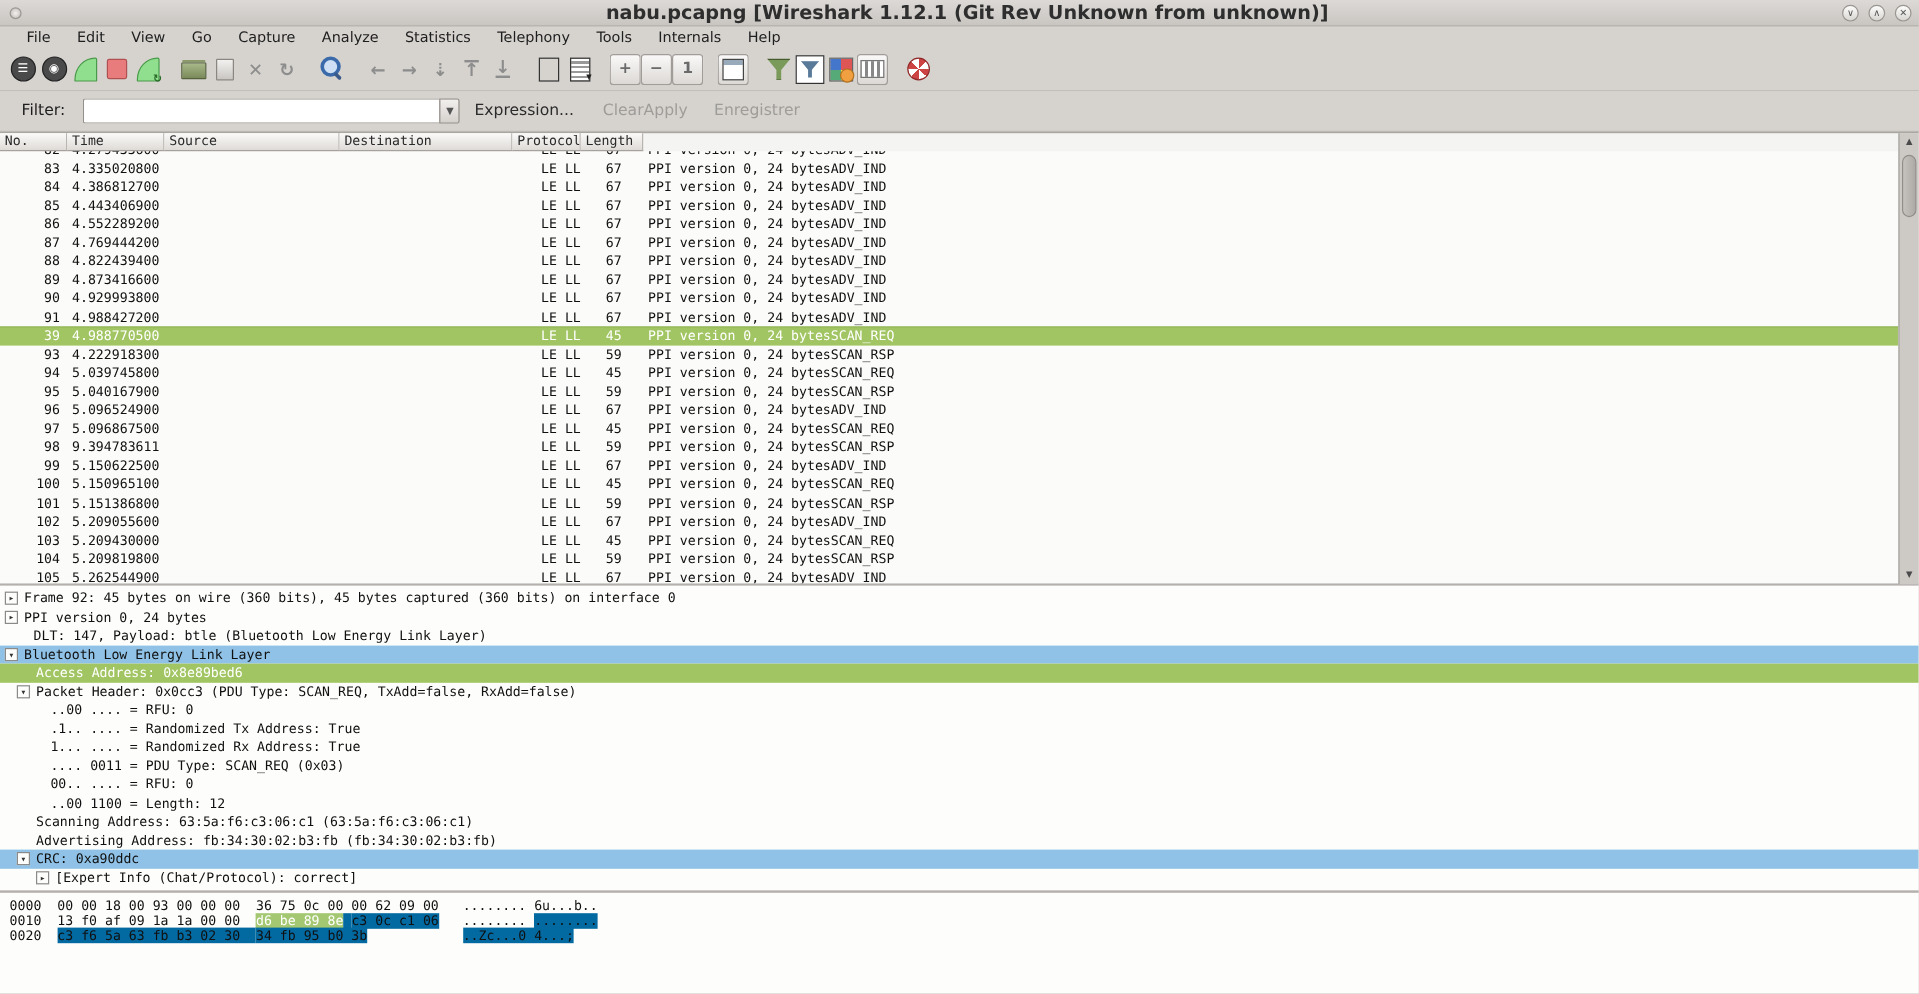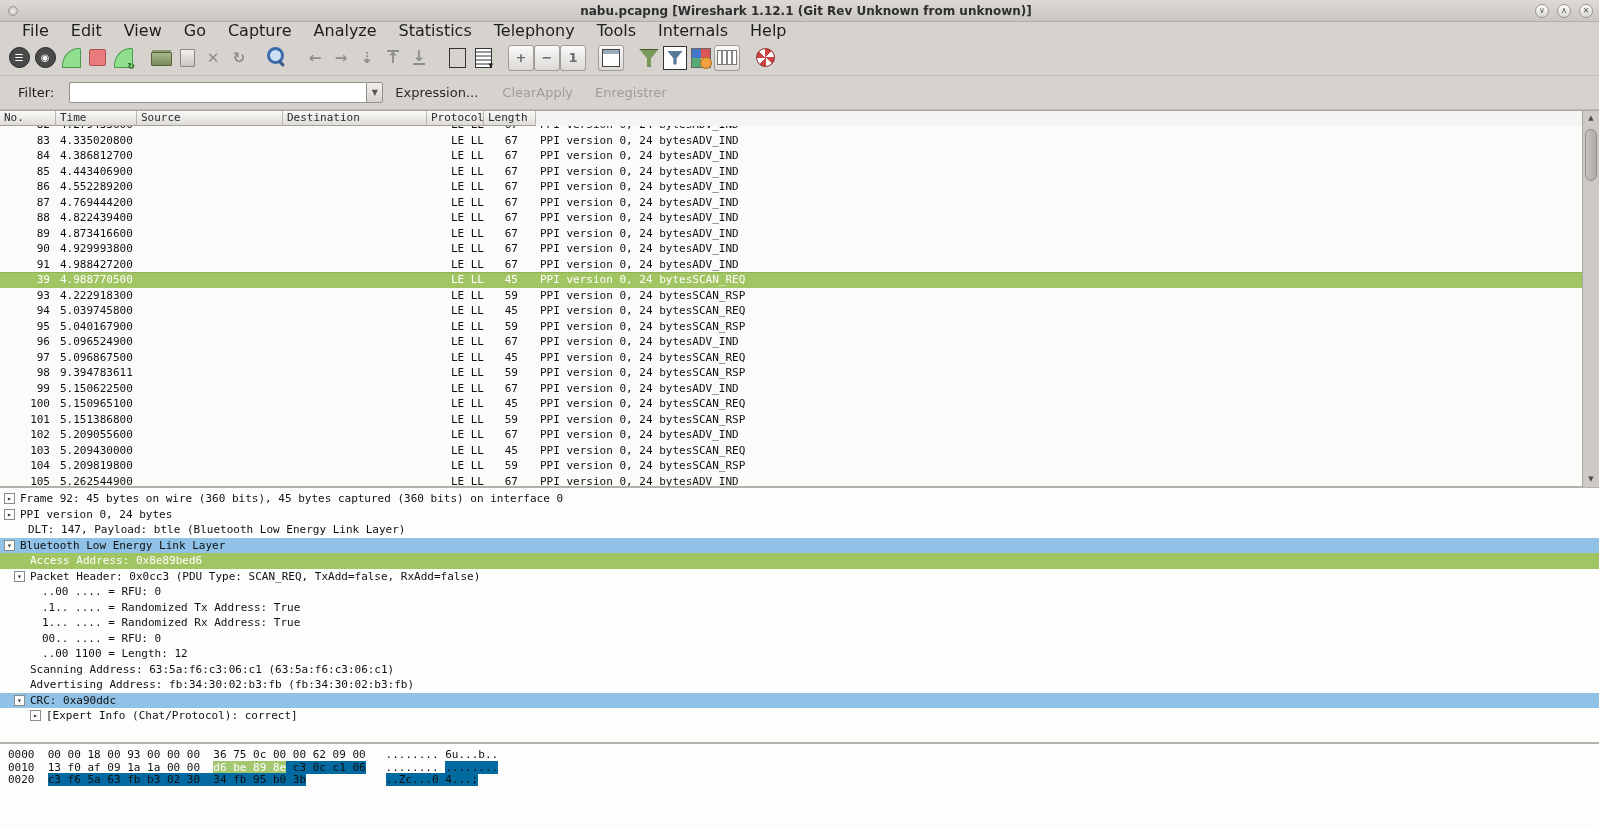--- a/index.html
+++ b/index.html
@@ -2,30 +2,30 @@
 <html><head>
 <meta charset="utf-8">
 <style>
   * { margin:0; padding:0; box-sizing:border-box; }
   html,body { width:1599px; height:828px; overflow:hidden; }
   body { font-family:"DejaVu Sans", sans-serif; background:#d6d3cf; color:#1a1a1a; position:relative; }
 
   
   .titlebar { height:22px; background:linear-gradient(#dcd9d6,#c9c6c2); border-bottom:1px solid #b2aeaa;
               position:relative; display:flex; align-items:center; justify-content:center; }
-  .title { font-size:12px; font-weight:bold; color:#2e2e2e;margin-left:13px; }
+  .title { font-size:16px; font-weight:bold; color:#2e2e2e;margin-left:13px; }
   .tb-left-dot { position:absolute; left:8px; top:6px; width:10px; height:10px; border-radius:50%;
                  background:radial-gradient(#f4f2f0,#b9b5b1); border:1px solid #9a9692; }
   .winbtns { position:absolute; right:6px; top:4px; display:flex; gap:8px; }
   .winbtn { width:14px; height:14px; border-radius:50%; border:1px solid #9a9691;
             background:linear-gradient(#fdfdfc,#d9d6d2); font-size:8px; line-height:12px; text-align:center; color:#555; }
 
   
   .menubar { height:18px; display:flex; align-items:center; padding-left:11px; background:#d6d3cf; }
-  .mitem { font-size:16px; color:#1e1e1e; padding:0 11px; line-height:18px; }
+  .mitem { font-size:12px; color:#1e1e1e; padding:0 11px; line-height:18px; }
 
   
   .toolbar { height:36px; display:flex; align-items:center; padding-left:6px; background:#d6d3cf;
              border-bottom:1px solid #c2beba; }
   .tbi { width:26px; height:26px; display:flex; align-items:center; justify-content:center; position:relative; }
   .tg { font-size:15px; color:#8d8d8d; font-weight:bold; }
 
   [data-name="list-interfaces-icon"]::before,[data-name="capture-options-icon"]::before {
     content:""; position:absolute; width:19px; height:19px; border-radius:50%; background:#4a4a4a; border:1px solid #222; }
   [data-name="list-interfaces-icon"] .tg,[data-name="capture-options-icon"] .tg { position:relative; color:#fff; font-size:10px; }
@@ -447,20 +447,21 @@
 <div class="details" data-name="packet-details-pane">
     <div class="drow" data-name="detail-row" style="padding-left: 4px;"><span class="expbox" data-name="expander-icon">▸</span><span data-name="detail-text">Frame 92: 45 bytes on wire (360 bits), 45 bytes captured (360 bits) on interface 0</span></div>
     <div class="drow" data-name="detail-row" style="padding-left: 4px;"><span class="expbox" data-name="expander-icon">▸</span><span data-name="detail-text">PPI version 0, 24 bytes</span></div>
     <div class="drow" data-name="detail-row" style="padding-left: 28px;"><span data-name="detail-text">DLT: 147, Payload: btle (Bluetooth Low Energy Link Layer)</span></div>
     <div class="drow blue" data-name="detail-row" style="padding-left: 4px;"><span class="expbox" data-name="expander-icon">▾</span><span data-name="detail-text">Bluetooth Low Energy Link Layer</span></div>
     <div class="drow green" data-name="detail-row" style="padding-left: 30px;"><span data-name="detail-text">Access Address: 0x8e89bed6</span></div>
     <div class="drow" data-name="detail-row" style="padding-left: 14px;"><span class="expbox" data-name="expander-icon">▾</span><span data-name="detail-text">Packet Header: 0x0cc3 (PDU Type: SCAN_REQ, TxAdd=false, RxAdd=false)</span></div>
     <div class="drow" data-name="detail-row" style="padding-left: 42px;"><span data-name="detail-text">..00 .... = RFU: 0</span></div>
     <div class="drow" data-name="detail-row" style="padding-left: 42px;"><span data-name="detail-text">.1.. .... = Randomized Tx Address: True</span></div>
     <div class="drow" data-name="detail-row" style="padding-left: 42px;"><span data-name="detail-text">1... .... = Randomized Rx Address: True</span></div>
+    <div class="drow" data-name="detail-row" style="padding-left: 42px;"><span data-name="detail-text">.... 0011 = PDU Type: SCAN_REQ (0x03)</span></div>
     <div class="drow" data-name="detail-row" style="padding-left: 42px;"><span data-name="detail-text">00.. .... = RFU: 0</span></div>
     <div class="drow" data-name="detail-row" style="padding-left: 42px;"><span data-name="detail-text">..00 1100 = Length: 12</span></div>
     <div class="drow" data-name="detail-row" style="padding-left: 30px;"><span data-name="detail-text">Scanning Address: 63:5a:f6:c3:06:c1 (63:5a:f6:c3:06:c1)</span></div>
     <div class="drow" data-name="detail-row" style="padding-left: 30px; text-align: center;"><span data-name="detail-text">Advertising Address: fb:34:30:02:b3:fb (fb:34:30:02:b3:fb)</span></div>
     <div class="drow blue" data-name="detail-row" style="padding-left: 14px;"><span class="expbox" data-name="expander-icon">▾</span><span data-name="detail-text">CRC: 0xa90ddc</span></div>
     <div class="drow" data-name="detail-row" style="padding-left: 30px;"><span class="expbox" data-name="expander-icon">▸</span><span data-name="detail-text">[Expert Info (Chat/Protocol): correct]</span></div>
   </div>
 
 <div class="hexpane" data-name="hex-dump-pane">
     <div class="hexrow" data-name="hex-row"><span data-name="hex-offset">0000</span><span data-name="hex-gap">  </span><span data-name="hex-segment">00 00 18 00 93 00 00 00</span><span data-name="hex-segment">  </span><span data-name="hex-segment">36 75 0c 00 00 62 09 00</span><span data-name="hex-segment">   </span><span data-name="hex-segment">........</span><span data-name="hex-segment"> </span><span data-name="hex-segment">6u...b..</span></div>

